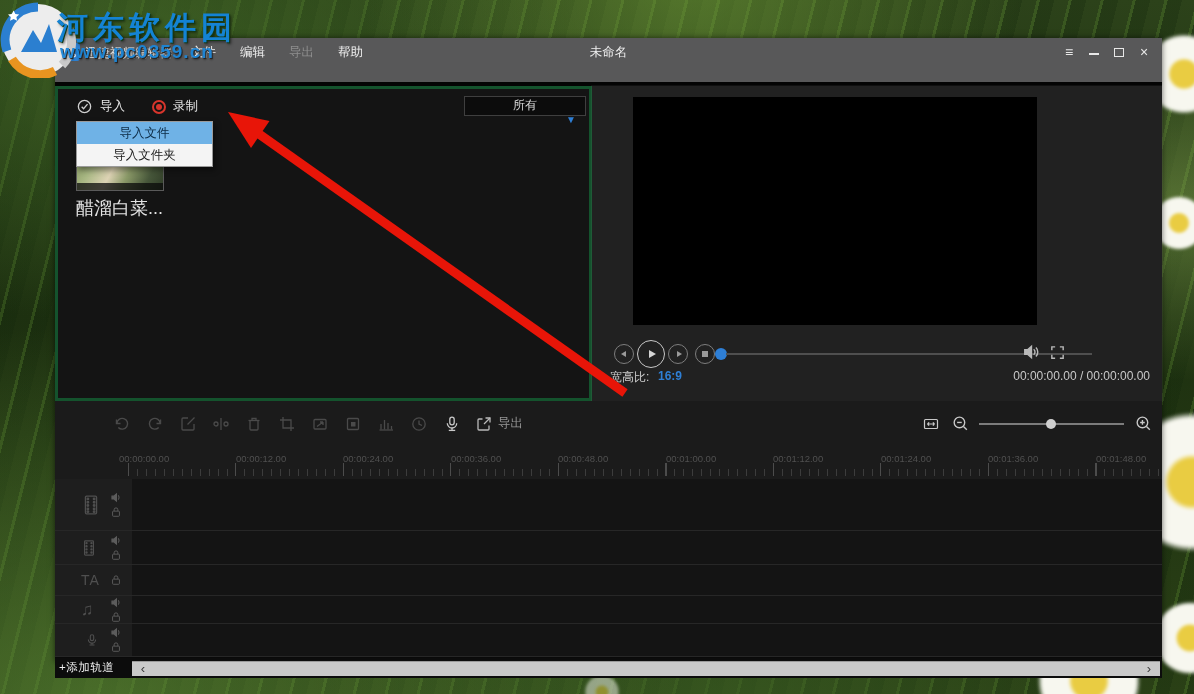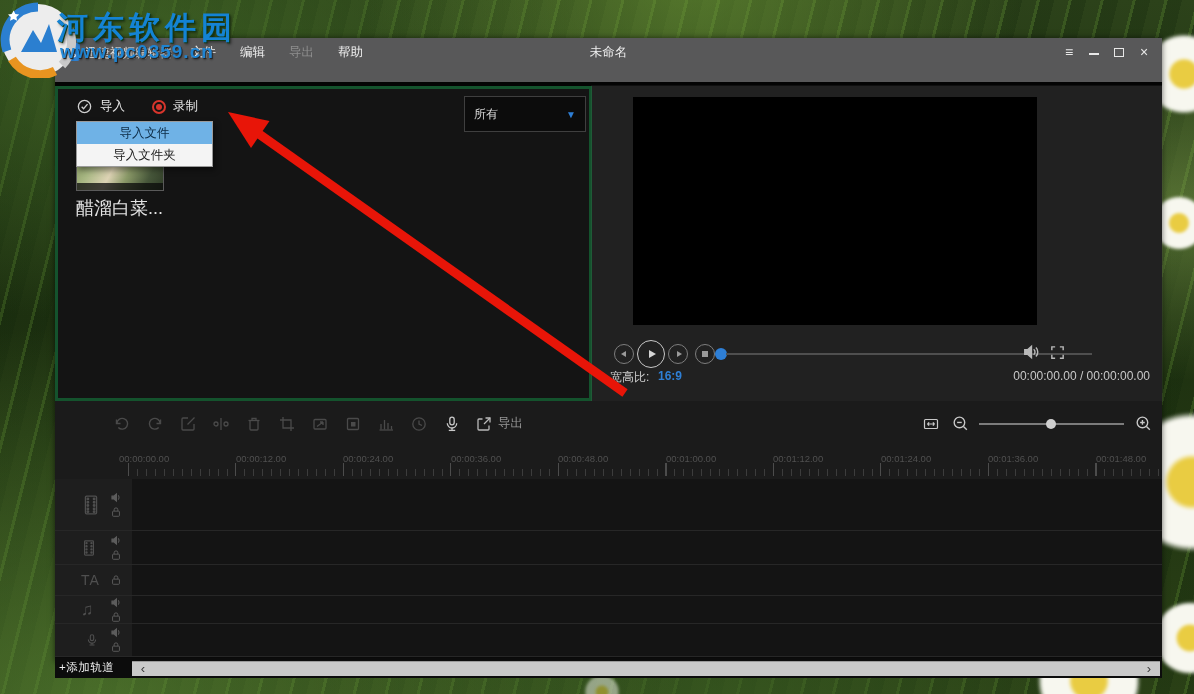--- a/index.html
+++ b/index.html
@@ -63,23 +63,23 @@
 
   .materials { position:relative; width:537px; height:315px; margin-top:4px;
     background:#141414; border:3px solid #14532d; }
   .import-btn { position:absolute; left:18px; top:9px; display:flex; align-items:center; gap:7px;
     color:#e8e8e8; font-size:12.5px; }
   .record-btn { position:absolute; left:94px; top:9px; display:flex; align-items:center; gap:7px;
     color:#e8e8e8; font-size:12.5px; }
   .rec-dot { width:14px; height:14px; border:2px solid #d8352c; border-radius:50%;
     display:flex; align-items:center; justify-content:center; }
   .rec-dot i { width:6px; height:6px; background:#d8352c; border-radius:50%; }
-  .filter-dd { position:absolute; left:406px; top:7px; width:122px; height:36px;
+  .filter-dd { position:absolute; left:406px; top:7px; width:122px; height:20px;
     background:#0c0c0c; border:1px solid #3f3f3f; display:flex; align-items:center;
-    padding:0 9px; color:#dcdcdc; font-size:12px; }
+    padding:0 9px; color:#dcdcdc; font-size:12px;flex-direction:column; }
   .filter-dd .arrow { margin-left:auto; color:#2e7fd6; font-size:10px; }
   .clip-thumb { position:absolute; left:18px; top:48px; width:88px; height:54px;
     border:1px solid #5a5a5a;
     background:linear-gradient(118deg,#74884f 0%, #a9b884 26%, #ddd3b4 46%, #8b9a68 62%, #47573a 82%, #2e3b26 100%); }
   .clip-thumb::after { content:""; position:absolute; left:0; right:0; bottom:0; height:7px;
     background:rgba(10,10,10,.75); }
   .clip-name { position:absolute; left:18px; top:107px; font-size:18px; color:#e2e2e2; }
   .import-menu { position:absolute; left:18px; top:32px; width:137px; z-index:5;
     background:#f4f4f4; border:1px solid #9a9a9a; box-shadow:2px 3px 6px rgba(0,0,0,.45); }
   .import-menu .mi { height:22px; line-height:22px; text-align:center; font-size:12.5px; color:#1c1c1c; }

